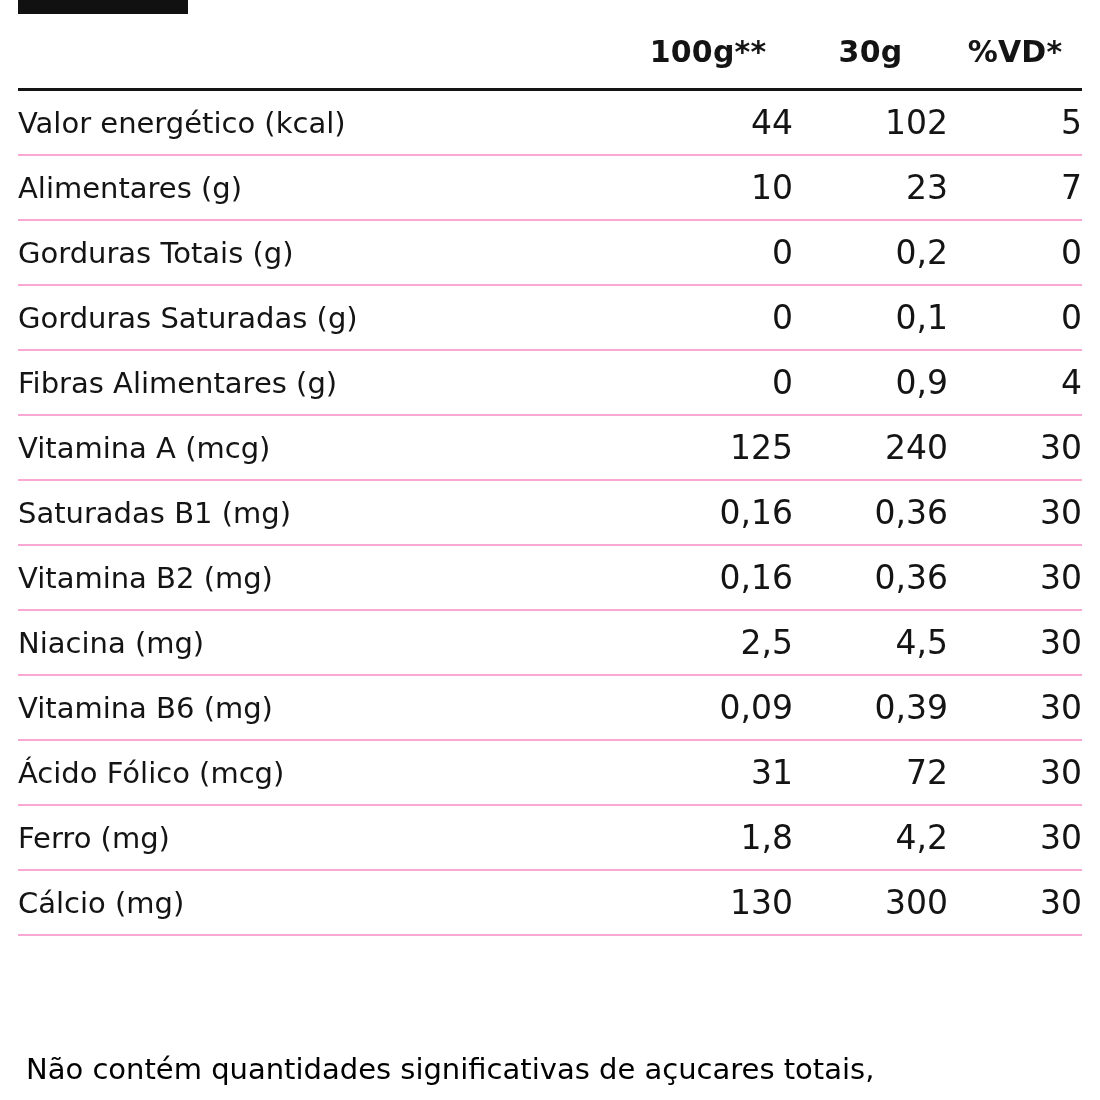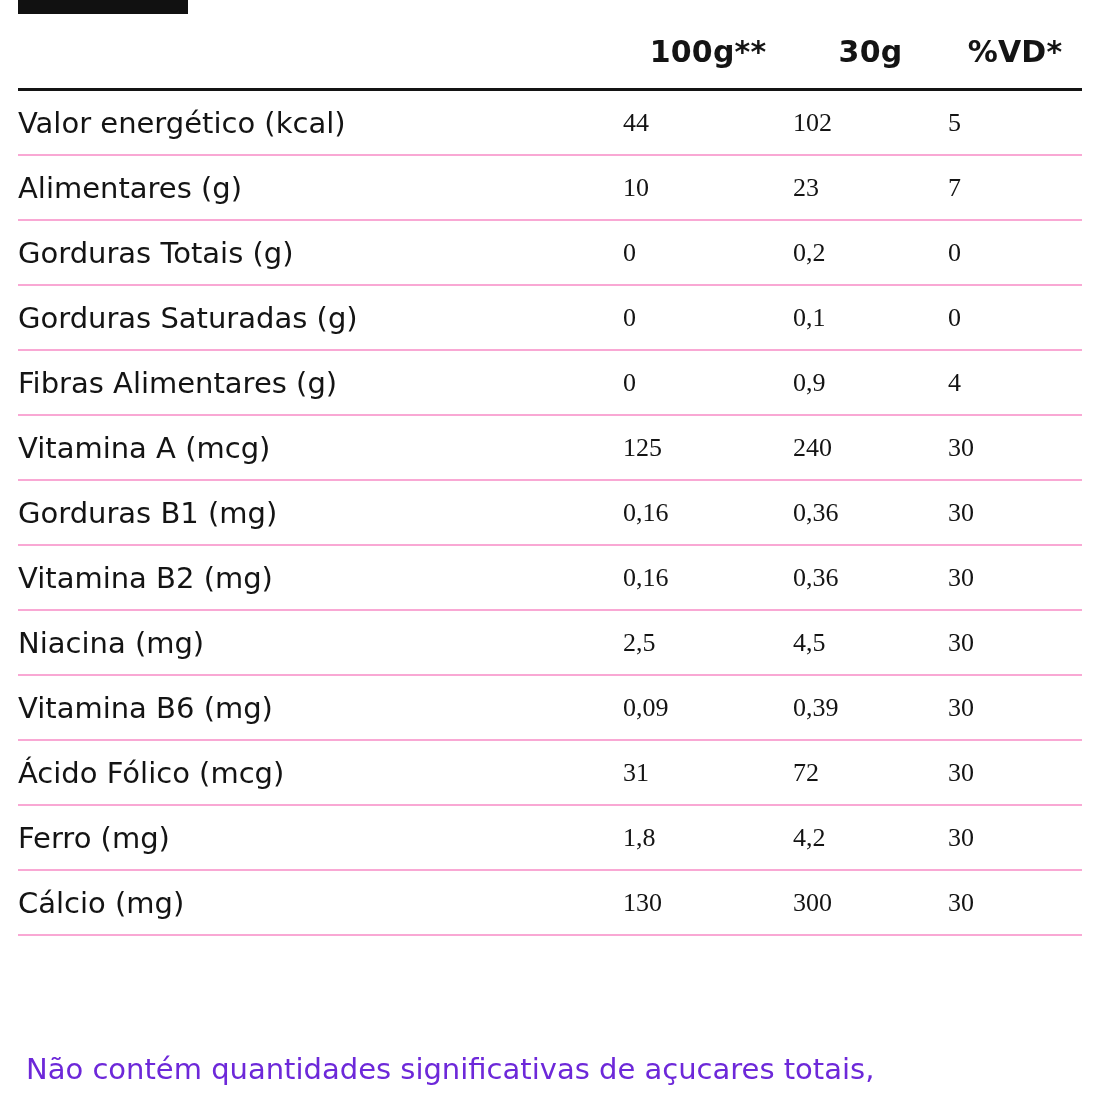--- a/index.html
+++ b/index.html
@@ -77,32 +77,31 @@
   th.head-blank { height: 74px; }
 
   td.nutrient {
     font-size: 29px;
     text-align: left;
     padding-left: 10px;
     height: 63px;
     white-space: nowrap;
   }
   td.value {
-    font-size: 26px;
-    text-align: left;
+    font-size: 33px;
+    text-align: right;
     height: 63px;
-    font-family: Liberation Serif, serif;
   }
 
   .footnote {
     position: absolute;
     left: 26px;
     top: 1052px;
     font-size: 29px;
-    color: #6d28d9;
+    color: #000000;
     white-space: nowrap;
   }
 </style>
 </head>
 <body>
 
 <div class="label-wrap">
 
   <div class="top-band"></div>
 
@@ -161,21 +160,21 @@
 
 
       <tr class="row-line">
         <td class="nutrient">Vitamina A (mcg)</td>
         <td class="value vline-l">125</td>
         <td class="value vline-l-thin">240</td>
         <td class="value vline-l">30</td>
       </tr>
 
       <tr class="row-line">
-        <td class="nutrient">Gorduras B1 (mg)</td>
+        <td class="nutrient">Saturadas B1 (mg)</td>
         <td class="value vline-l">0,16</td>
         <td class="value vline-l-thin">0,36</td>
         <td class="value vline-l">30</td>
       </tr>
 
       <tr class="row-line">
         <td class="nutrient">Vitamina B2 (mg)</td>
         <td class="value vline-l">0,16</td>
         <td class="value vline-l-thin">0,36</td>
         <td class="value vline-l">30</td>

